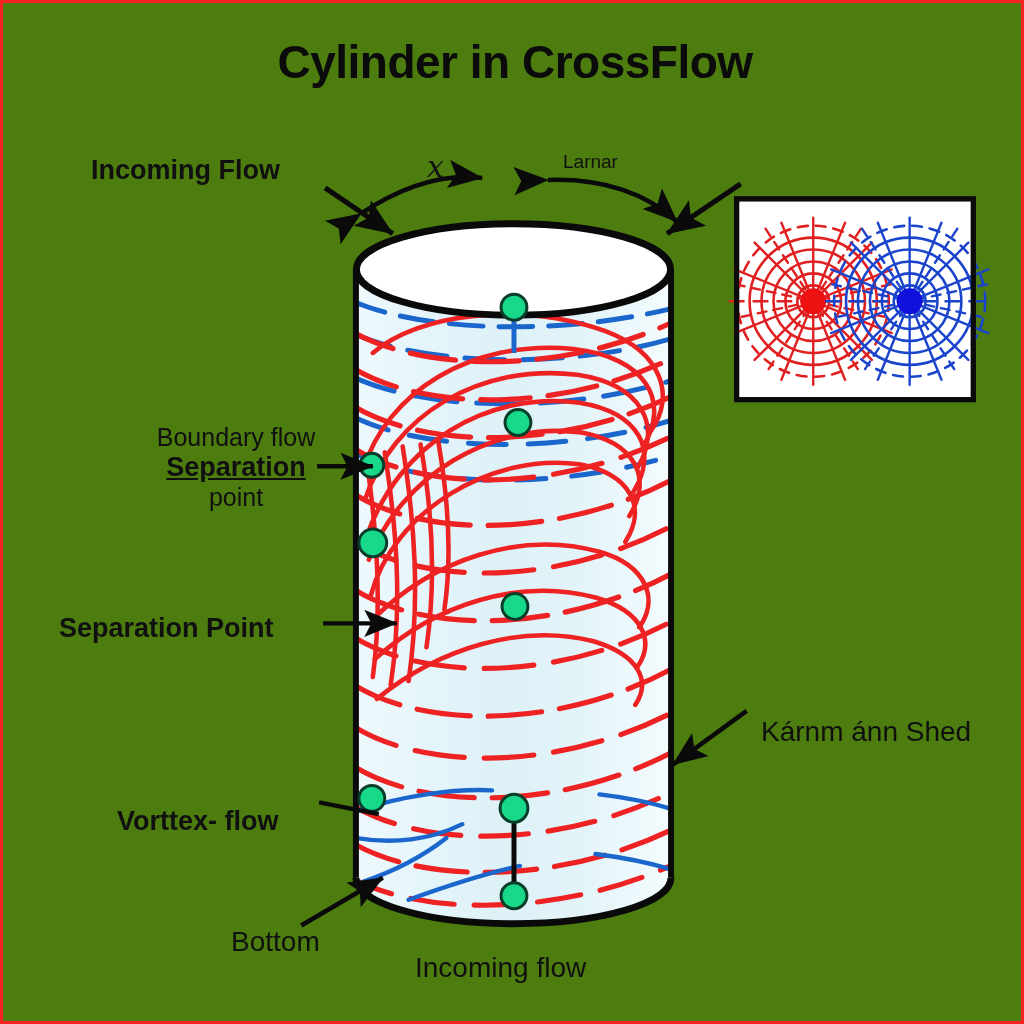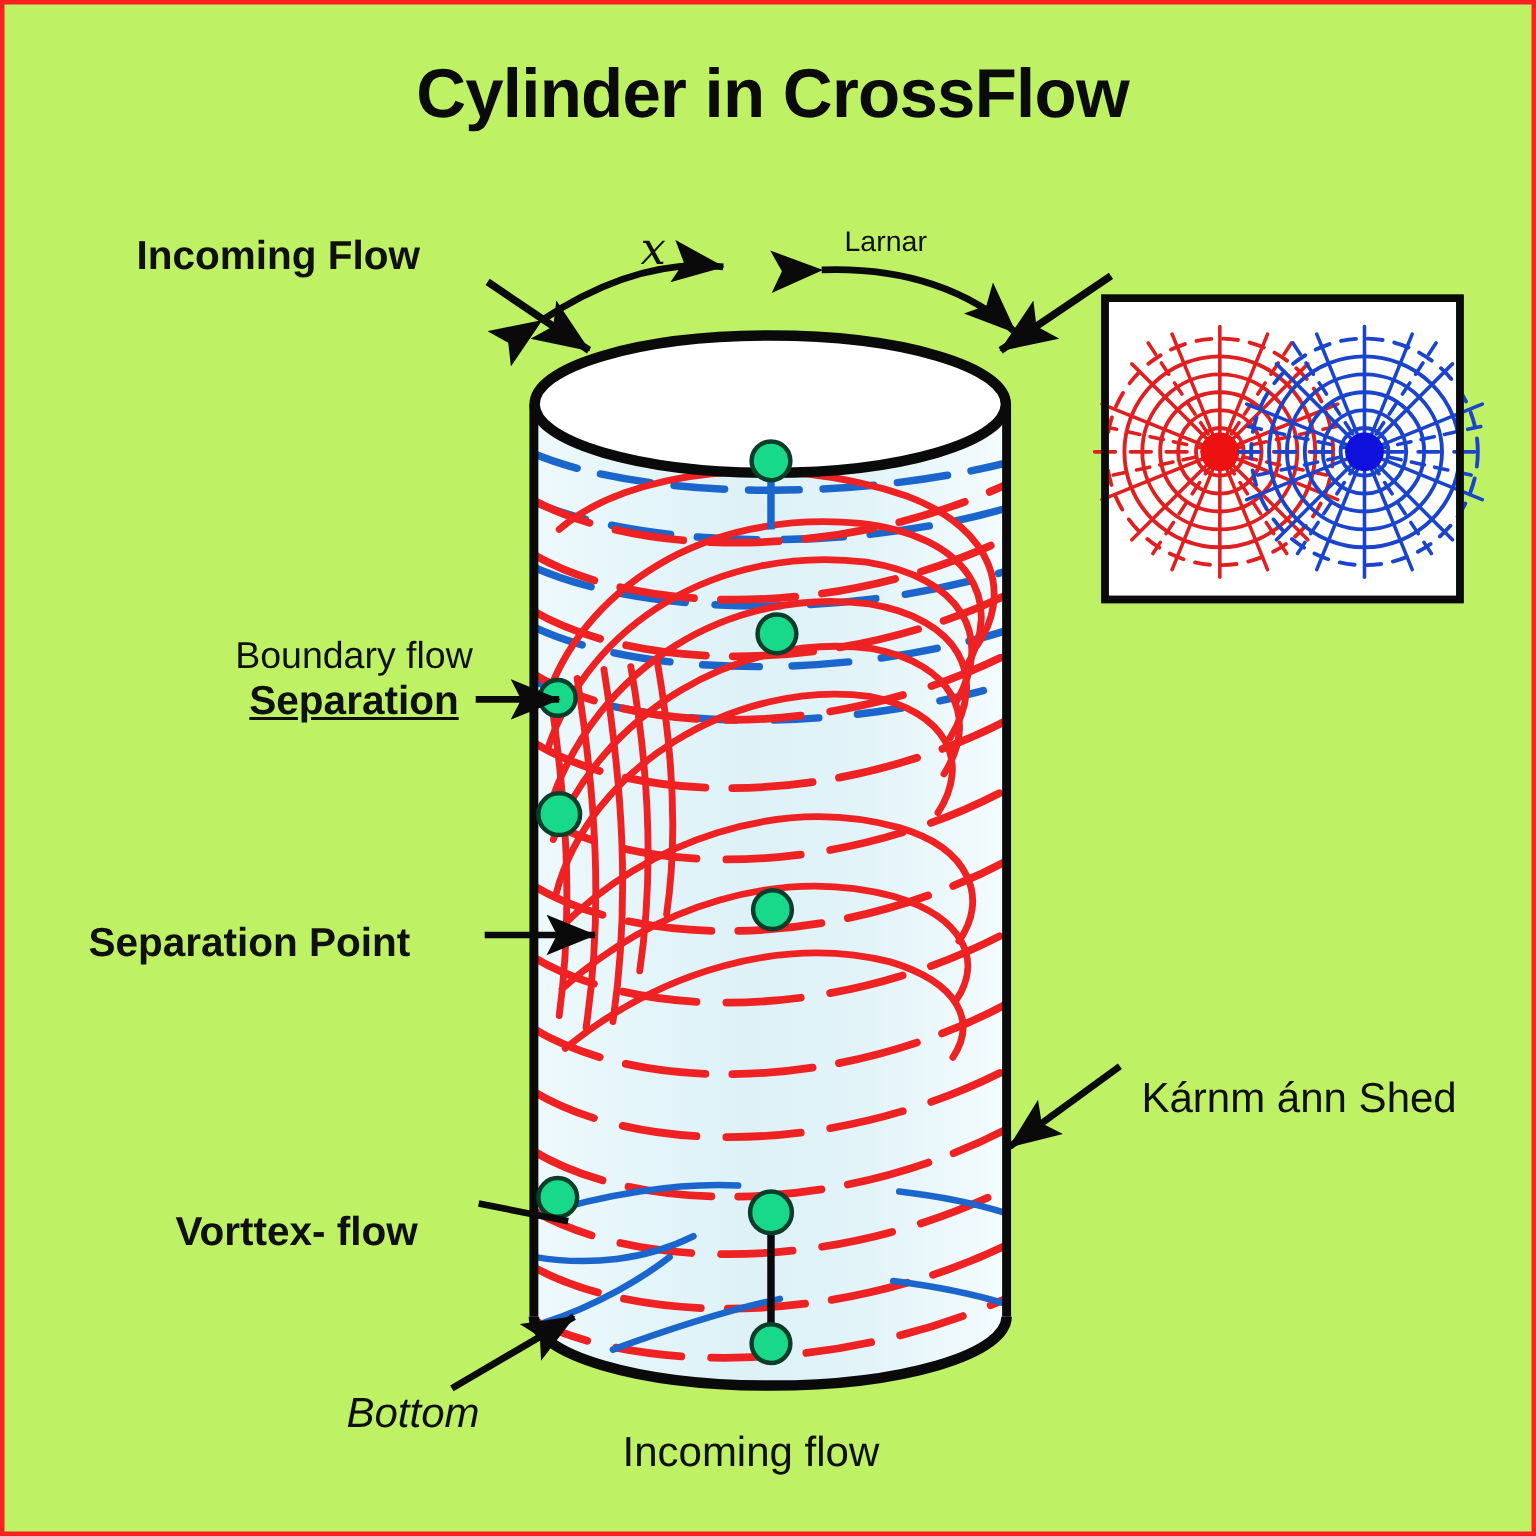--- a/index.html
+++ b/index.html
@@ -4,21 +4,21 @@
 <style>
   html, body {
     margin: 0;
     padding: 0;
     background: #ffffff;
   }
   #page {
     position: relative;
     width: 1024px;
     height: 1024px;
-    background: #bef264;
+    background: #4d7c0f;
     box-sizing: border-box;
     border: 3px solid #fc2020;
     overflow: hidden;
     font-family: "Liberation Sans", sans-serif;
   }
   #scene {
     position: absolute;
     inset: 0;
   }
   .lbl {
@@ -247,25 +247,26 @@
   <div class="lbl bold" style="left:88px; top:152px; font-size:27px;">Incoming Flow</div>
 
   <div class="axis-x" style="left:424px; top:146px;">x</div>
 
   <div class="lbl reg" style="left:560px; top:148px; font-size:19px;">Larnar</div>
 
 
   <div id="bl-block">
     <div class="l1">Boundary flow</div>
     <div class="l2">Separation</div>
+    <div class="l3">point</div>
   </div>
 
   <div class="lbl bold" style="left:56px; top:610px; font-size:27px;">Separation Point</div>
 
   <div class="lbl reg" style="left:758px; top:698px; font-size:28px;margin-top:14px;">Kárnm ánn Shed</div>
 
   <div class="lbl bold" style="left:114px; top:803px; font-size:27px;">Vorttex- flow</div>
 
-  <div class="lbl reg" style="left:228px; top:922px; font-size:28px;font-style:italic;">Bottom</div>
+  <div class="lbl reg" style="left:228px; top:922px; font-size:28px;">Bottom</div>
 
   <div class="lbl reg" style="left:412px; top:948px; font-size:28px;">Incoming flow</div>
 
 </div>
 
 </body></html>

